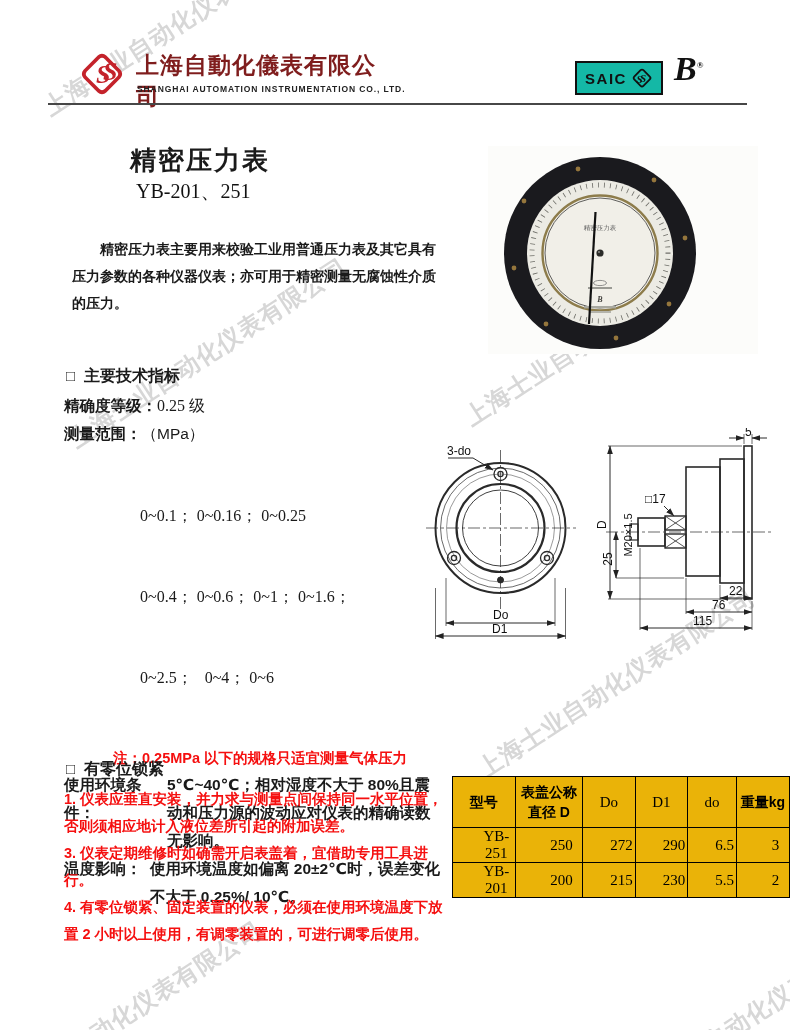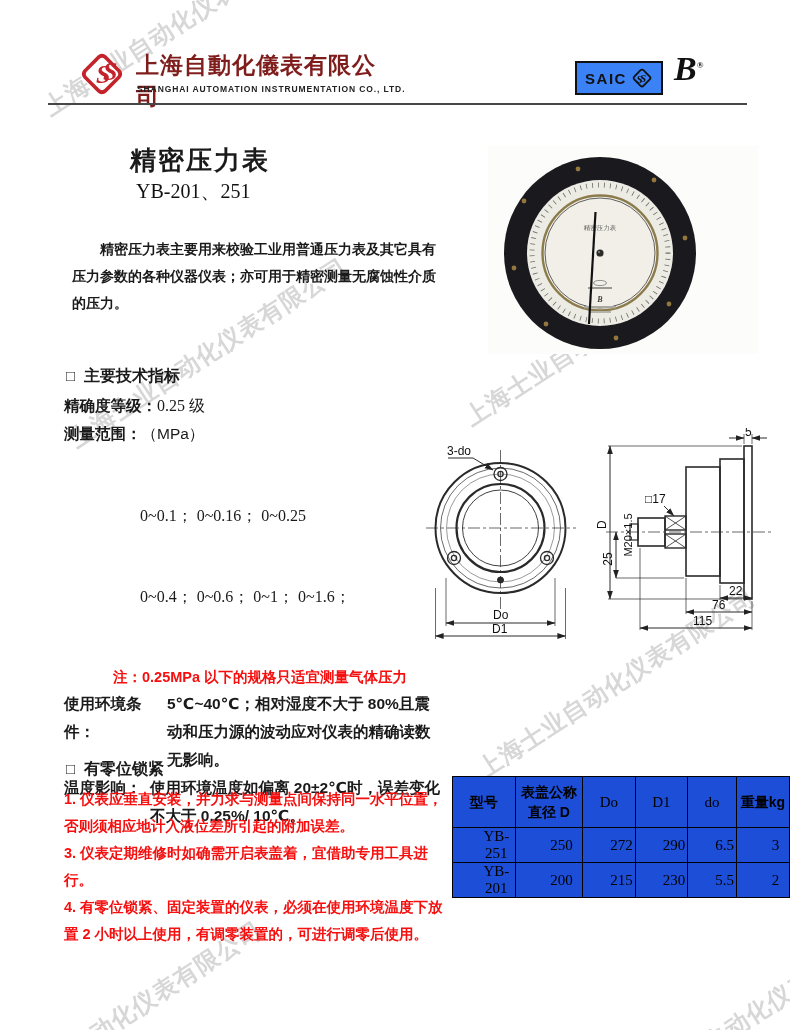--- a/index.html
+++ b/index.html
@@ -6,21 +6,21 @@
   .page{position:relative;width:790px;height:1030px;background:#ffffff;overflow:hidden;
         font-family:"Liberation Sans","DejaVu Sans",sans-serif;color:#1a1a1a;}
   .wm{position:absolute;white-space:nowrap;font-size:24px;letter-spacing:1px;color:#d7d7d7;
       transform:rotate(-33deg);font-weight:600;pointer-events:none;z-index:0;}
   
   .hdr-logo{position:absolute;left:74px;top:46px;width:56px;height:56px;z-index:2;}
   .company-cn{position:absolute;left:136px;top:50px;width:260px;font-family:Liberation Serif, serif;
       font-size:23px;font-weight:bold;letter-spacing:1px;color:#7f1d1d;z-index:2;}
   .company-en{position:absolute;left:137px;top:84px;font-size:8.5px;font-weight:bold;letter-spacing:0.9px;color:#222;z-index:2;}
   .saic-box{position:absolute;left:575px;top:61px;width:84px;height:30px;border:2.5px solid #111;
-      display:flex;align-items:center;justify-content:center;gap:4px;z-index:2;background:#3b82f6;}
+      display:flex;align-items:center;justify-content:center;gap:4px;z-index:2;background:#14b8a6;}
   .saic-text{font-size:15px;font-weight:bold;letter-spacing:1.5px;color:#111;}
   .b-logo{position:absolute;left:674px;top:52px;font-family:"Liberation Serif","DejaVu Serif",serif;
       font-style:italic;font-weight:bold;font-size:34px;color:#111;z-index:2;line-height:1;}
   .b-logo sup{font-size:9px;font-style:normal;}
   .hdr-rule{position:absolute;left:48px;top:103px;width:699px;height:2px;background:#474747;z-index:2;}
   
   .page-title{position:absolute;left:130px;top:143px;font-size:26px;font-weight:bold;letter-spacing:2px;z-index:2;}
   .model-no{position:absolute;left:136px;top:178px;font-family:"Liberation Serif","DejaVu Serif",serif;
       font-size:20px;color:#111;z-index:2;}
   
@@ -35,21 +35,21 @@
   .spec-line b{font-weight:bold;}
   .ranges{padding-left:76px;font-family:"Liberation Serif","DejaVu Serif",serif;font-size:16px;line-height:27px;white-space:pre;}
   .spec-note{padding-left:49px;font-size:14.5px;font-weight:600;line-height:26px;}
   .pair{display:flex;}
   .pair .lbl{flex:none;font-weight:bold;}
   .pair .val{font-weight:600;}
   .env .lbl{width:103px;} .env .val{width:275px;}
   .tmp .lbl{width:86px;} .tmp .val{width:292px;}
   .notes{position:absolute;left:64px;top:786px;width:380px;font-size:14.5px;line-height:27px;font-weight:600;z-index:2;}
   
-  table.spec-table{position:absolute;left:452px;top:776px;border-collapse:collapse;z-index:2;background:#1d4ed8;
+  table.spec-table{position:absolute;left:452px;top:776px;border-collapse:collapse;z-index:2;background:#eab308;
       font-family:"Liberation Serif","DejaVu Serif",serif;font-size:15px;color:#000;}
   .spec-table td,.spec-table th{border:1.5px solid #000;text-align:center;vertical-align:middle;padding:0 2px;}
   .spec-table th{font-family:"Liberation Sans","DejaVu Sans",sans-serif;font-weight:bold;font-size:14px;
       white-space:pre-line;line-height:20px;height:50px;}
   .spec-table th.latin{font-family:"Liberation Serif","DejaVu Serif",serif;font-weight:normal;font-size:15px;}
   .spec-table td{height:28px;padding-left:27px;}
   .c0{width:62px;}.c1{width:72px;}.c2{width:34px;}.c3{width:34px;}.c4{width:37px;}.c5{width:58px;}
 </style>
 </head>
 <body>
@@ -122,20 +122,21 @@
   <div class="sec-head" style="left: 66px; top: 366px; position: absolute;">
     <span class="sq">□</span>
     <span>主要技术指标</span>
   </div>
   <div class="specs">
     <div class="spec-line"><b>精确度等级：</b><span style="font-family:'Liberation Serif',serif;font-size:16px;">0.25 级</span></div>
     <div class="spec-line"><b>测量范围：</b><span>（MPa）</span></div>
     <div class="ranges">
       <div>0~0.1； 0~0.16； 0~0.25</div>
       <div>0~0.4； 0~0.6； 0~1； 0~1.6；</div>
+      <div>0~2.5；   0~4； 0~6</div>
     </div>
     <div class="spec-note" style="color:#f50f0f;">注：0.25MPa 以下的规格只适宜测量气体压力</div>
     <div class="pair env">
       <span class="lbl">使用环境条件：</span>
       <span class="val">5℃~40℃；相对湿度不大于 80%且震动和压力源的波动应对仪表的精确读数无影响。</span>
     </div>
     <div class="pair tmp">
       <span class="lbl">温度影响：</span>
       <span class="val">使用环境温度如偏离 20±2℃时，误差变化不大于 0.25%/ 10℃。</span>
     </div>

